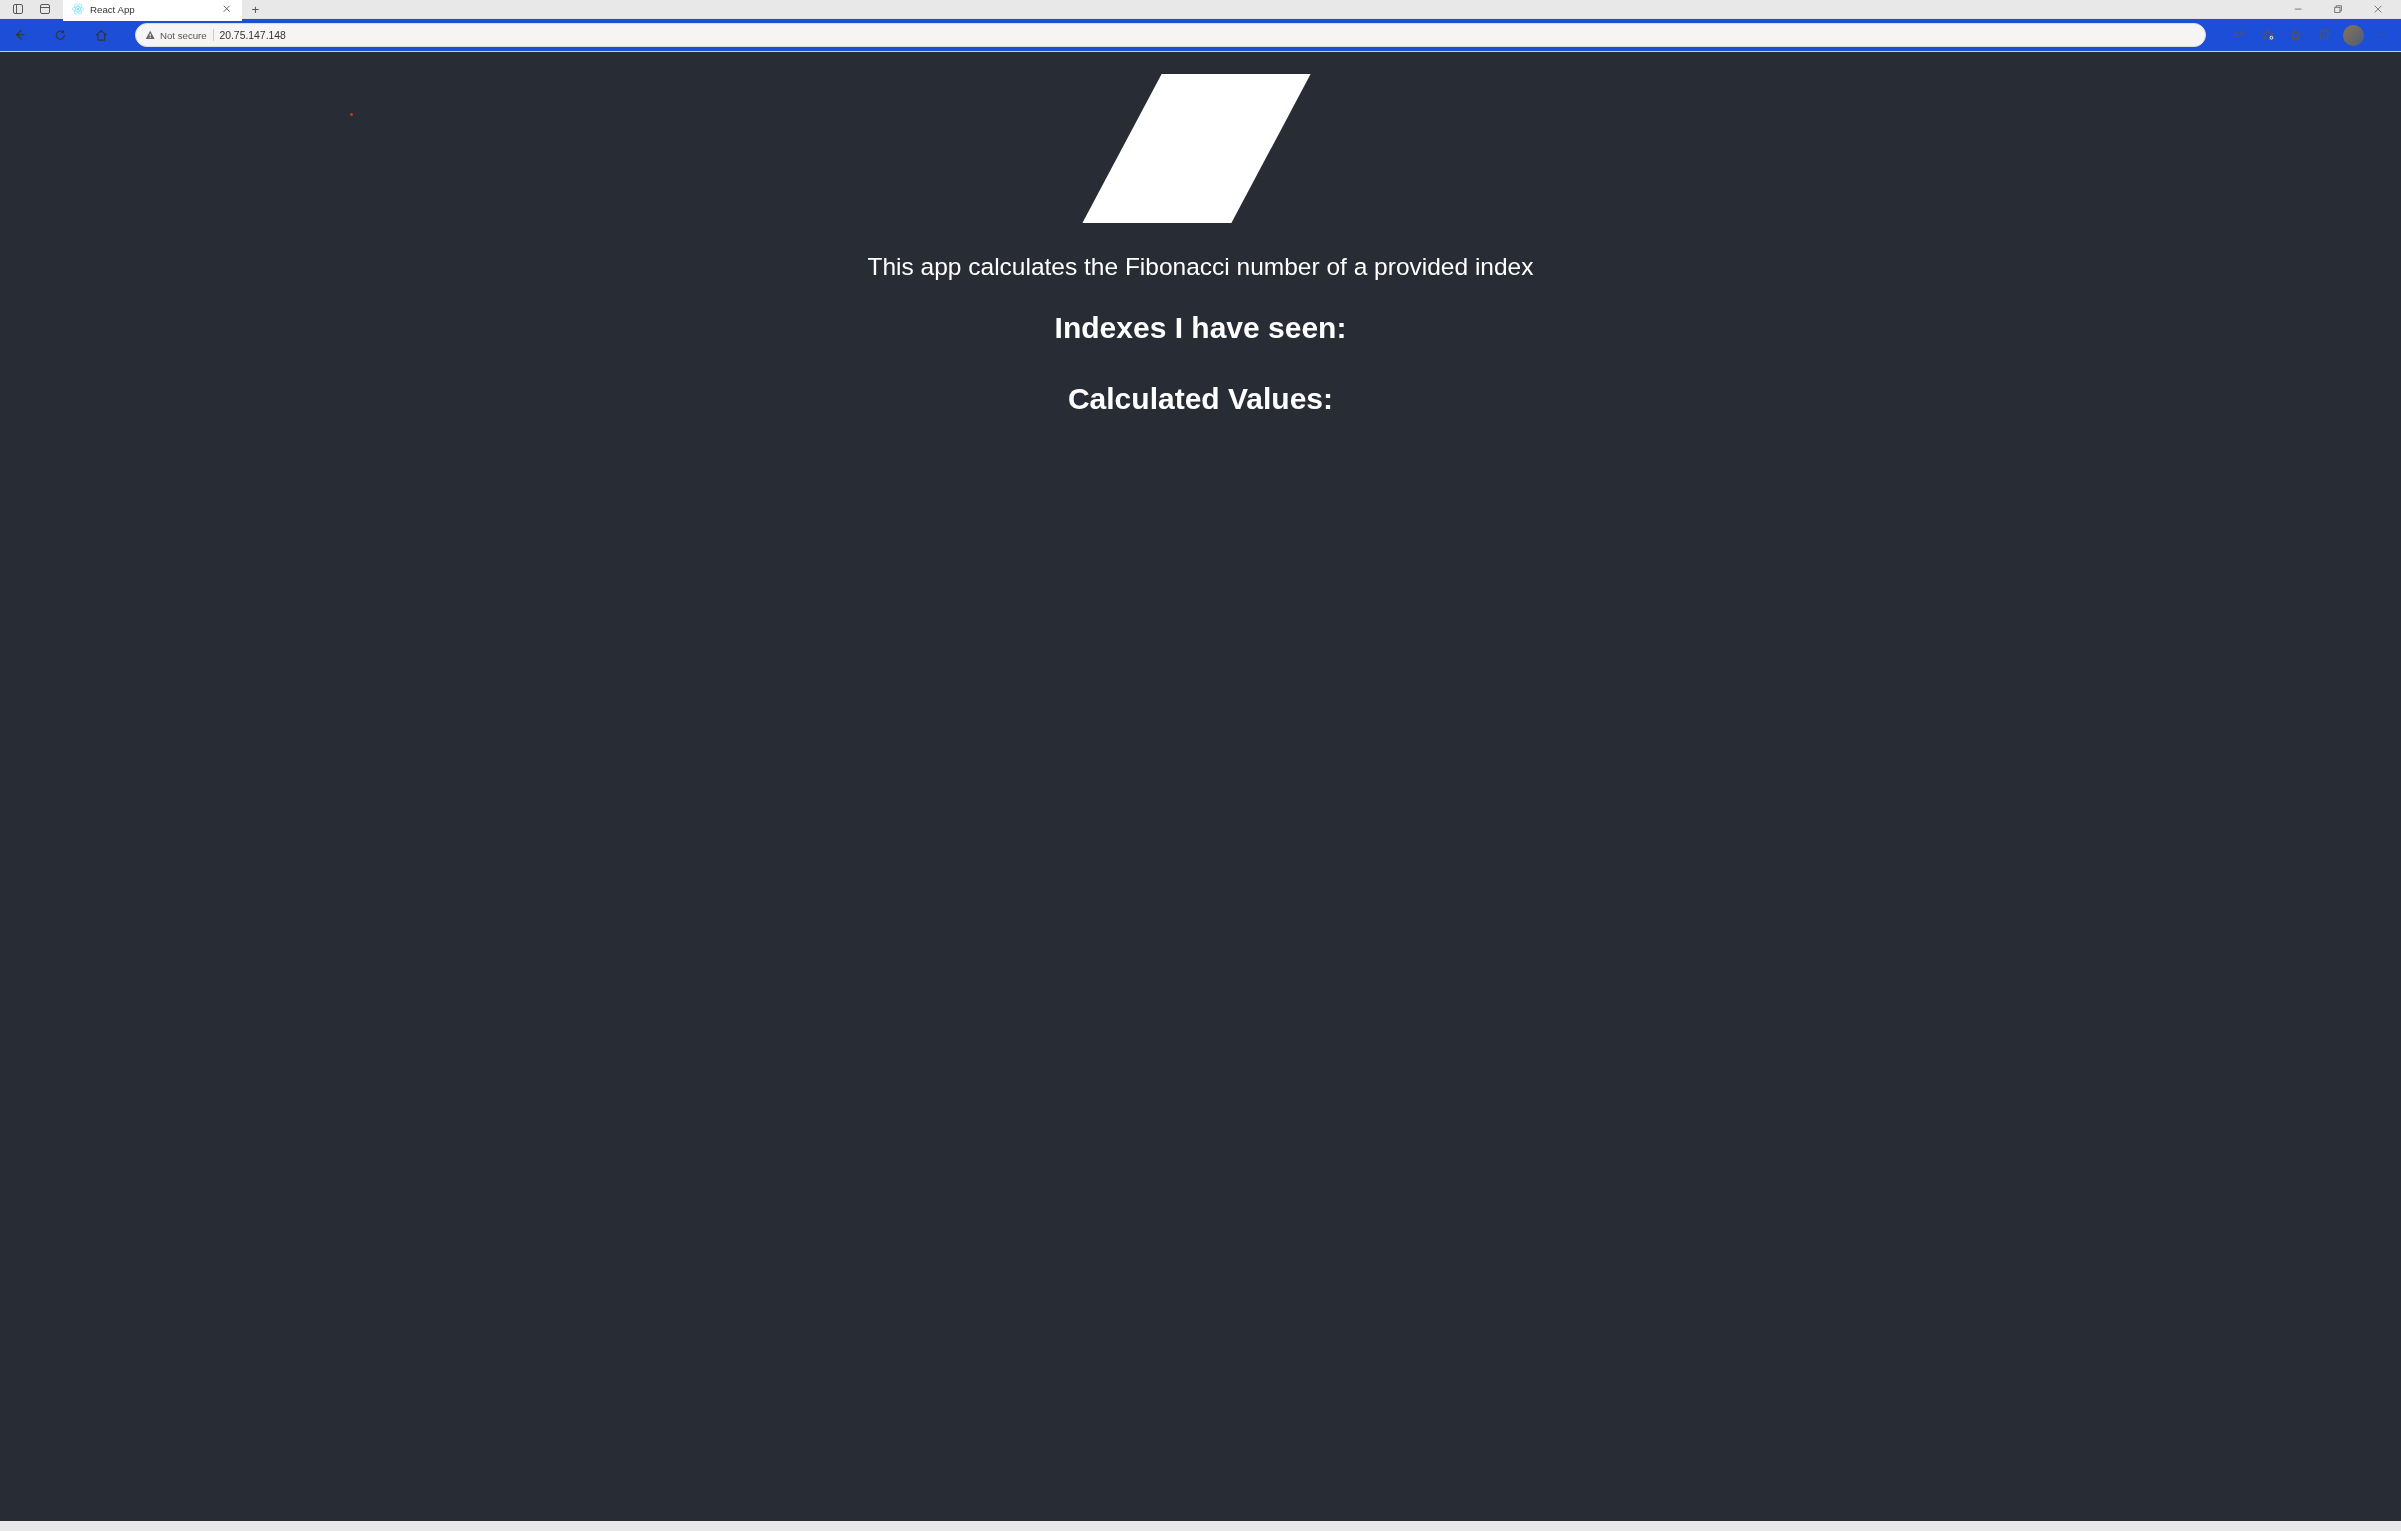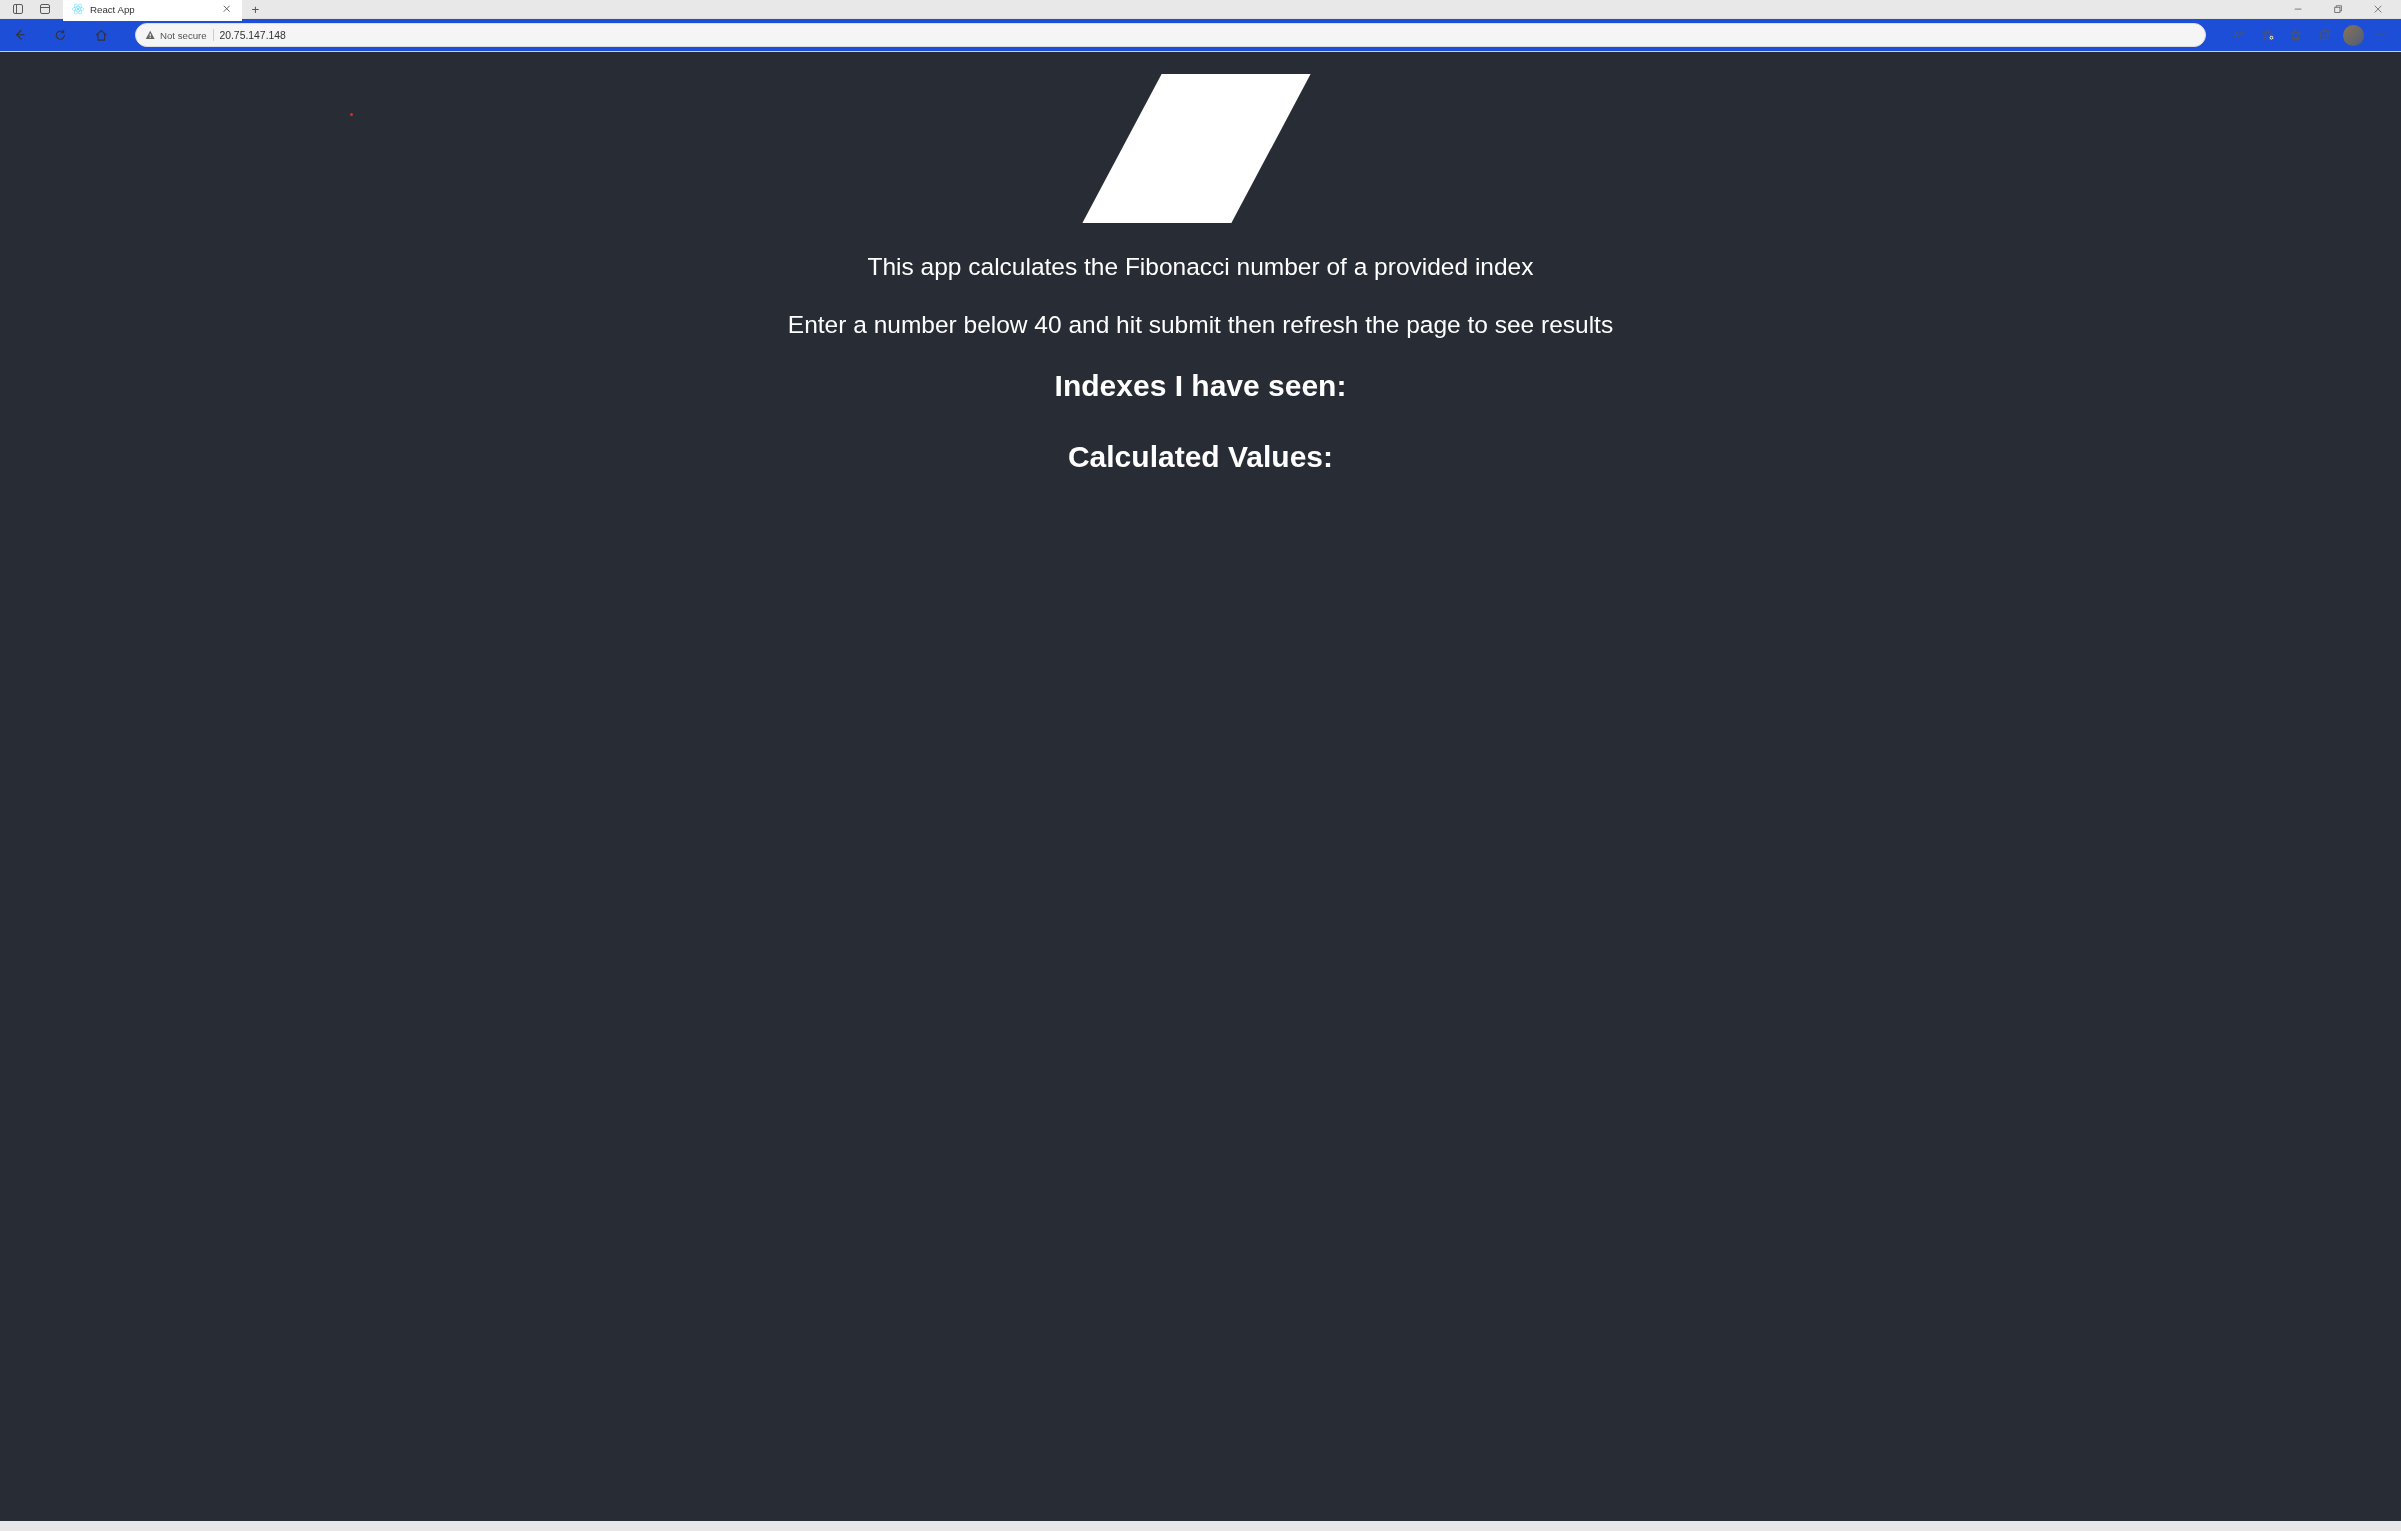--- a/index.html
+++ b/index.html
@@ -460,21 +460,20 @@
   <div class="red-dot"></div>
 
 
   <div class="logo-container">
     <div class="logo-shape"></div>
   </div>
 
 
   <p class="description">This app calculates the Fibonacci number of a provided index</p>
 
-  <p class="instructions">Enter a number below 40 and hit submit then refresh the page to see results</p>
 
 
   <h3 class="section-heading">Indexes I have seen:</h3>
 
 
   <h3 class="calculated-heading">Calculated Values:</h3>
 
 </div>
 
 

